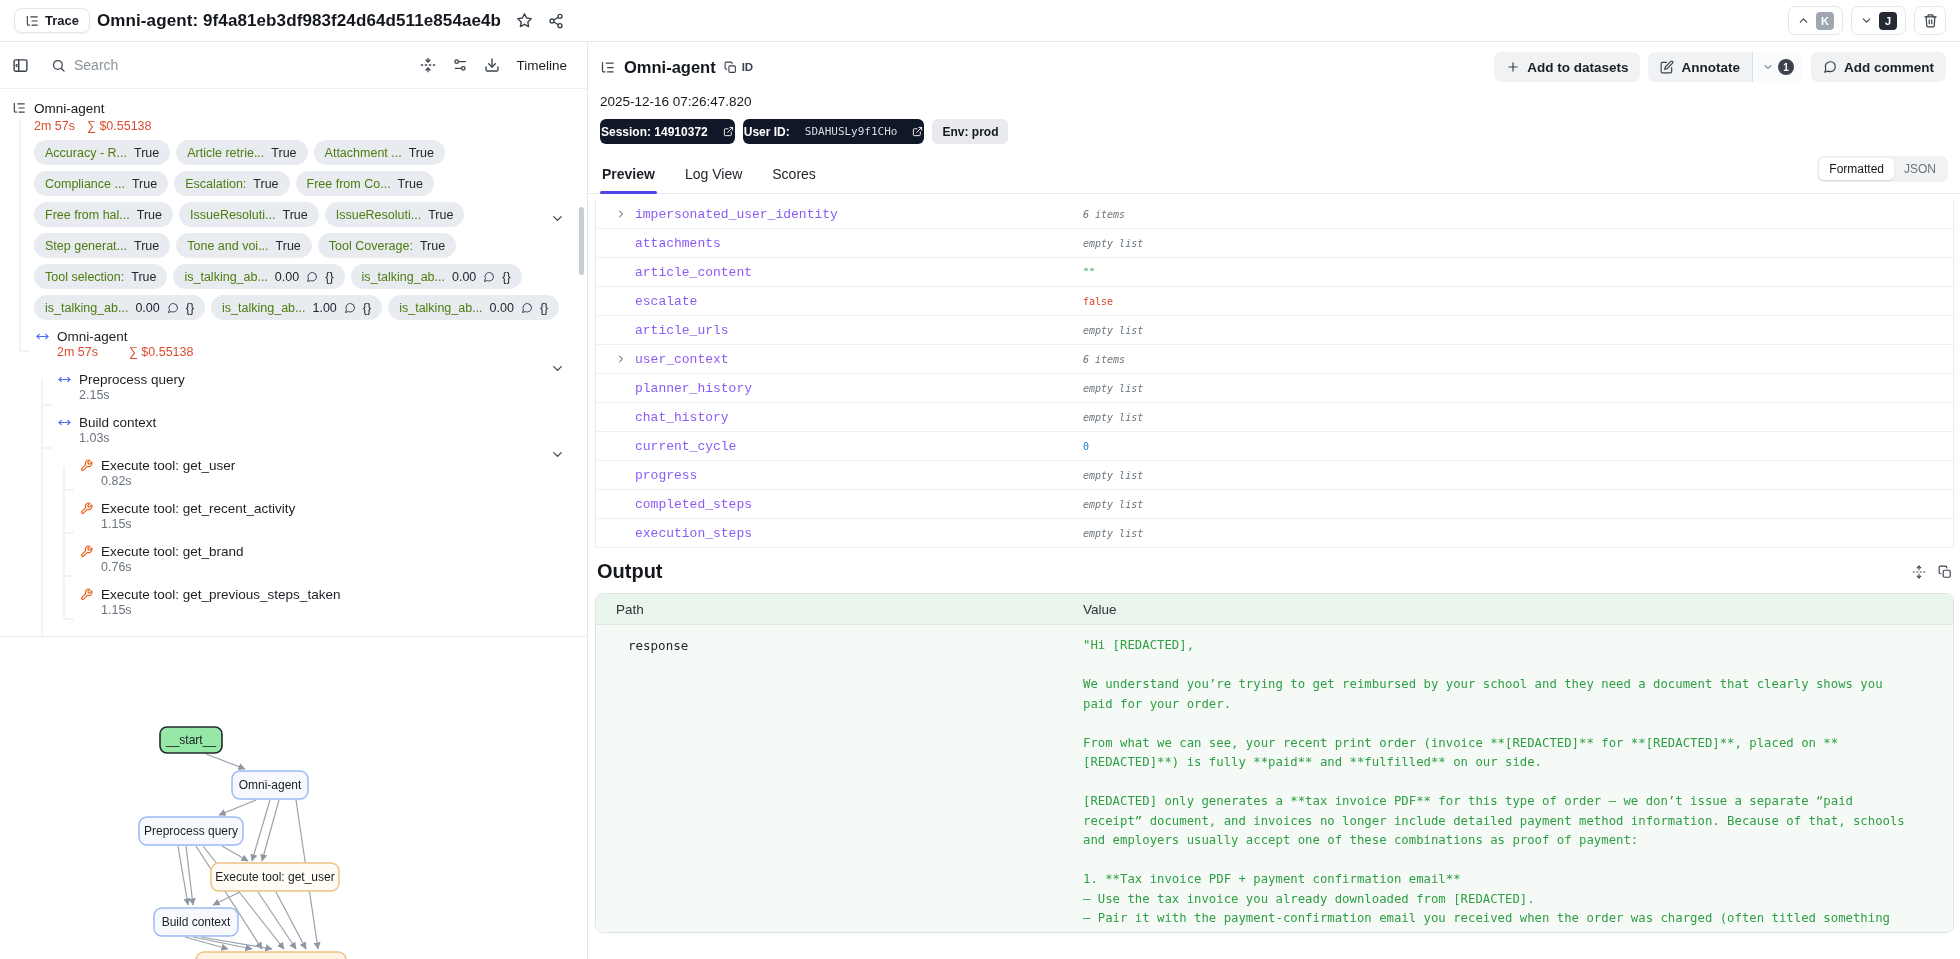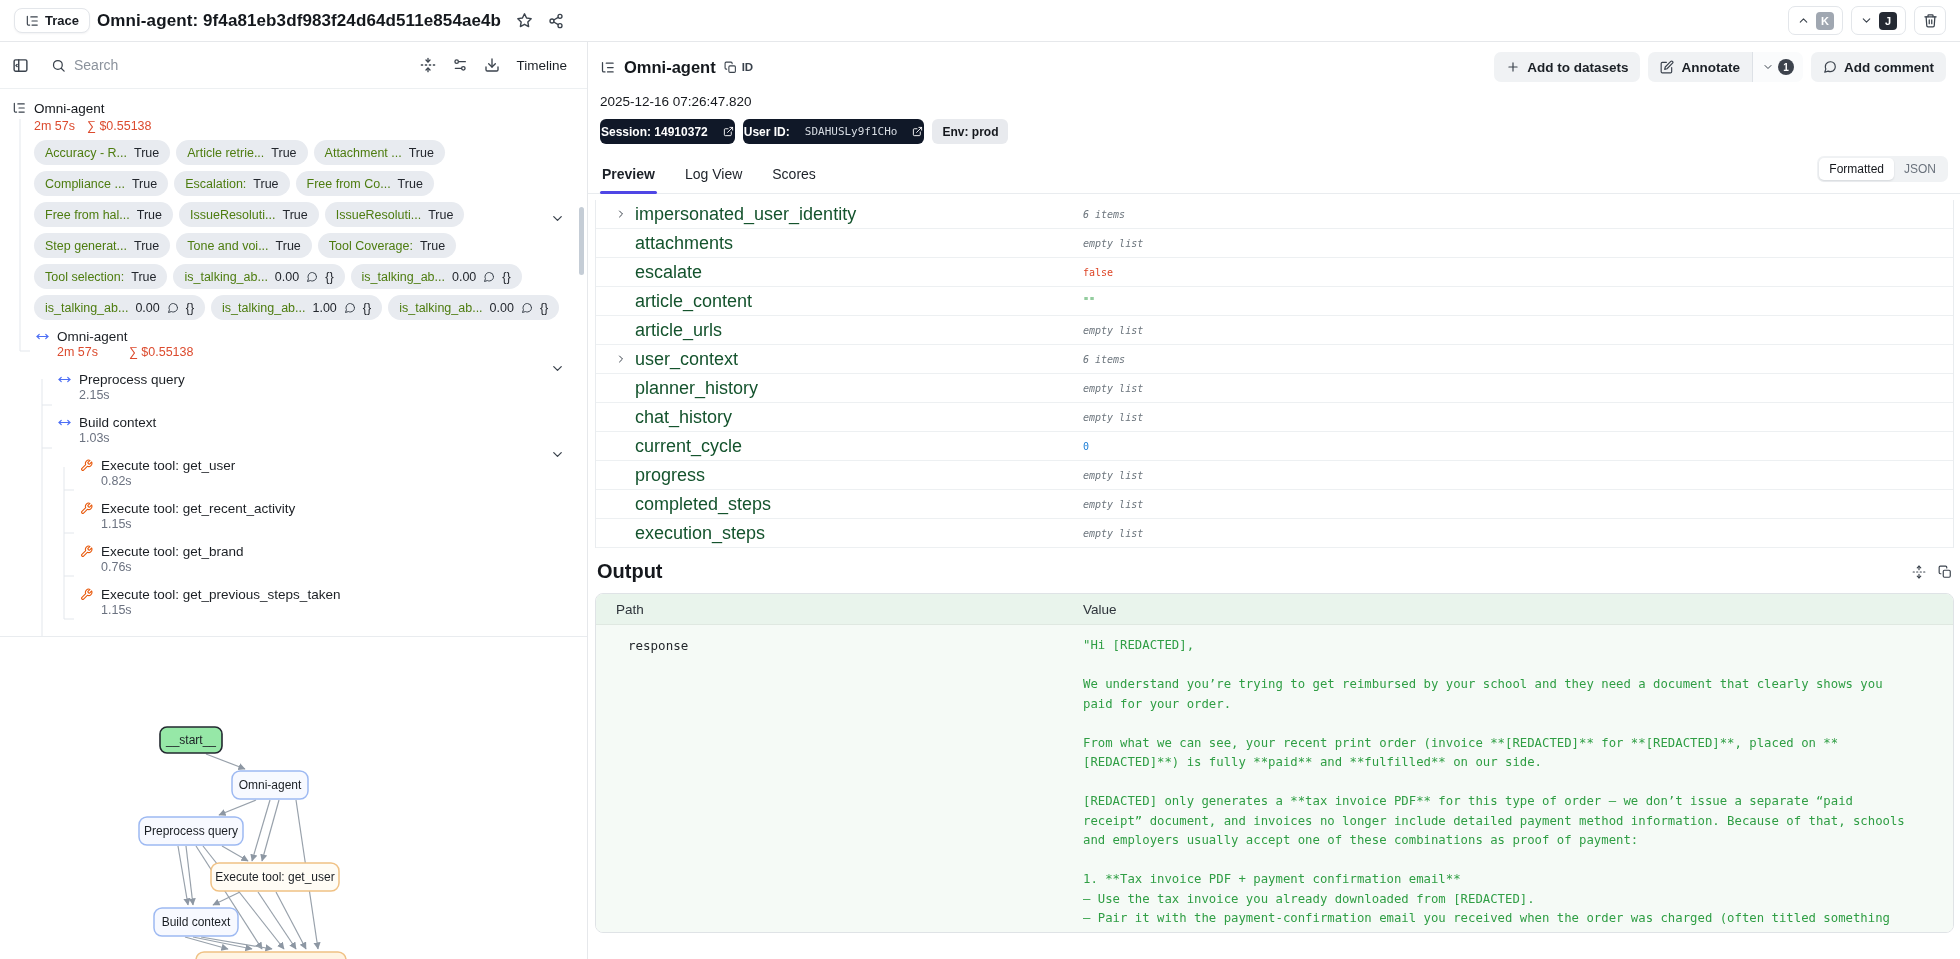--- a/index.html
+++ b/index.html
@@ -76,21 +76,21 @@
   .tab.active{font-weight:600}
   .tab.active::after{content:"";position:absolute;left:0;right:0;bottom:-1px;height:3px;background:#4f46e5;border-radius:2px}
   .fmt-toggle{position:absolute;right:12px;top:0;display:flex;align-items:center;background:#f0f2f4;border-radius:7px;padding:2px}
   .fmt-seg{font-size:12px;padding:4px 10px;border-radius:5px;color:#6a727c;cursor:pointer}
   .fmt-seg.active{background:#fff;color:#15181d;font-weight:400;box-shadow:0 1px 2px rgba(16,24,40,.12)}
 
   
   .content{flex:1;overflow:hidden;padding:6px 6px 0 7px}
   .kv-table{border-left:1px solid #e9ecef;border-right:1px solid #e9ecef;background:#fff}
   .kv-row{display:flex;align-items:center;height:29px;border-bottom:1px solid #edf0f2;cursor:default}
-  .kv-key{width:487px;padding-left:39px;position:relative;font-family:Liberation Sans, sans-serif;font-size:18px;color:#14532d;flex:none}
+  .kv-key{width:487px;padding-left:39px;position:relative;font-family:Liberation Mono, monospace;font-size:13px;color:#8b5cf6;flex:none}
   .kv-chev{position:absolute;left:19px;top:50%;transform:translateY(-50%)}
   .kv-val{font-family:"DejaVu Sans Mono",monospace;font-size:10px}
   .v-meta{color:#6c757d;font-style:italic}
   .v-bool{color:#dd4425}
   .v-str{color:#2f9e44}
   .v-num{color:#1c7ed6}
 
   .out-head{display:flex;align-items:center;margin:12px 2px 10px 2px}
   .out-title{font-size:20px;font-weight:700;color:#15181d}
   .out-icons{margin-left:auto;display:flex;align-items:center;gap:12px}
@@ -579,26 +579,26 @@
                   <polyline points="9 6 15 12 9 18"></polyline>
                 </svg>
               </span><span>impersonated_user_identity</span></div>
           <div class="kv-val v-meta">6 items</div>
         </div>
         <div class="kv-row">
           <div class="kv-key"><span>attachments</span></div>
           <div class="kv-val v-meta">empty list</div>
         </div>
         <div class="kv-row">
+          <div class="kv-key"><span>article_content</span></div>
+          <div class="kv-val v-str">""</div>
+        </div>
+        <div class="kv-row">
           <div class="kv-key"><span>escalate</span></div>
           <div class="kv-val v-bool">false</div>
-        </div>
-        <div class="kv-row">
-          <div class="kv-key"><span>article_content</span></div>
-          <div class="kv-val v-str">""</div>
         </div>
         <div class="kv-row">
           <div class="kv-key"><span>article_urls</span></div>
           <div class="kv-val v-meta">empty list</div>
         </div>
         <div class="kv-row">
           <div class="kv-key"><span class="kv-chev">
                 <svg class="ic" width="12" height="12" viewBox="0 0 24 24" stroke-width="2">
                   <polyline points="9 6 15 12 9 18"></polyline>
                 </svg>

